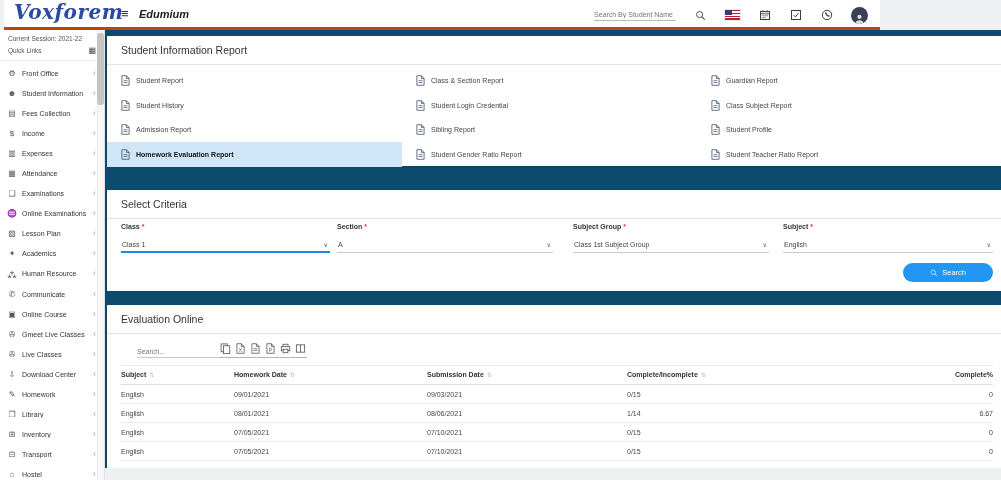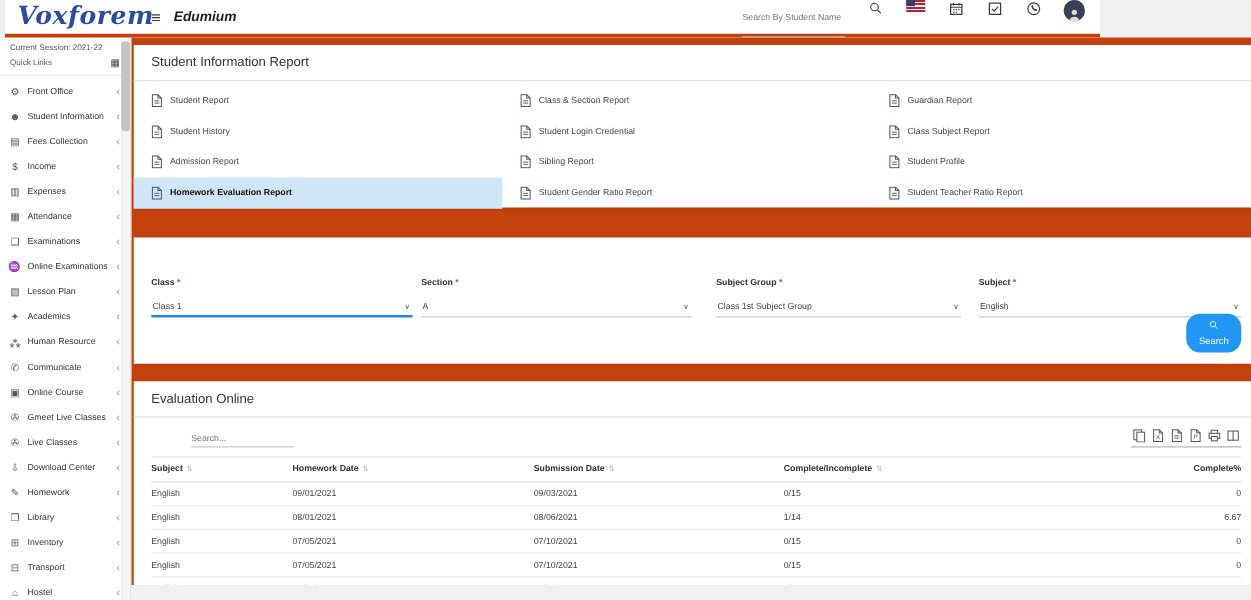--- a/index.html
+++ b/index.html
@@ -3,42 +3,42 @@
 <meta charset="utf-8">
 <style>
   * { box-sizing: border-box; margin: 0; padding: 0; }
   html,body { width:1001px; height:480px; overflow:hidden; font-family:"Liberation Sans",sans-serif; background:#eef0f1; }
 
   
   .header { position:fixed; top:0; left:4px; width:876px; height:30px; background:#fff; border-bottom:3px solid #c2410c; z-index:20; }
   .logo { position:absolute; left:10px; top:0px; font-family:"DejaVu Serif",serif; font-style:italic; font-weight:bold; font-size:20px; color:#2b4aa0; letter-spacing:.5px; }
   .burger { position:absolute; left:117px; top:6px; font-size:13px; font-weight:bold; color:#333; cursor:pointer; }
   .apptitle { position:absolute; left:135px; top:8px; font-size:11px; font-weight:bold; color:#1d1d1d;font-style:italic; }
-  .h-right { position:absolute; right:12px; top:0; height:30px; display:flex; gap:18px; }
+  .h-right { position:absolute; right:12px; top:0; height:30px; display:flex; align-items:center; gap:18px; }
   .h-search { border:none; border-bottom:1px solid #b9b9b9; width:82px; font-size:7px; padding:2px 0; outline:none; color:#333; background:transparent; font-family:"Liberation Sans",sans-serif; }
   .h-ic { width:13px; height:13px; color:#3d3d3d; display:inline-flex; align-items:center; justify-content:center; cursor:pointer; }
   .flag { position:relative; width:15px; height:10px; background:repeating-linear-gradient(180deg,#b22234 0 1.4px,#fff 1.4px 2.8px); box-shadow:0 0 0 .5px #ccc; cursor:pointer; }
   .flag::after { content:""; position:absolute; left:0; top:0; width:7px; height:5px; background:#3c3b6e; }
   .avatar { width:17px; height:17px; border-radius:50%; background:#3a3f55; display:flex; align-items:flex-end; justify-content:center; overflow:hidden; cursor:pointer; }
 
   
   .sidebar { position:fixed; top:30px; left:0; width:105px; height:450px; background:#fff; border-right:1px solid #e2e2e2; z-index:10; }
   .session { font-size:6.5px; color:#555; padding:5px 8px 2px; white-space:nowrap; }
   .quicklinks { display:flex; justify-content:space-between; align-items:center; font-size:6.5px; color:#555; padding:2px 8px 5px; border-bottom:1px solid #e8e8e8; }
   .ql-grid { font-size:8px; color:#444; cursor:pointer; }
   .menu { list-style:none; margin-top:2px; }
   .menu li { display:flex; align-items:center; height:20.1px; padding:0 8px 0 7px; cursor:pointer; }
   .s-ic { flex:0 0 10px; font-size:8px; color:#555; margin-right:5px; text-align:center; }
   .s-lb { flex:1; font-size:7px; color:#333; white-space:nowrap; overflow:hidden; }
   .s-ch { font-size:9px; color:#9a9a9a; line-height:1; }
   .sb-track { position:absolute; right:0; top:0; width:7px; height:450px; background:#f6f6f6; border-left:1px solid #ececec; }
   .sb-thumb { position:absolute; right:0; top:3px; width:7px; height:72px; background:#c4c4c4; border-radius:3px; cursor:grab; }
 
   
-  .main { position:absolute; left:105px; top:30px; width:896px; height:438px; background:#c2410c; overflow:hidden; }
+  .main { position:absolute; left:105px; top:30px; width:896px; height:438px; background:#0c4a6e; overflow:hidden; }
   .card { background:#fff; margin-left:2px; box-shadow:0 1px 2px rgba(0,0,0,.07); }
   .card-title { font-size:10.5px; color:#333; padding:8px 14px 8px; border-bottom:1px solid #e3e3e3; }
 
   .card1 { margin-top:6px; height:130px; }
   .rgrid { display:grid; grid-template-columns:295px 295px auto; padding-top:3px; }
   .rcol { display:flex; flex-direction:column; }
   .r-item { display:flex; align-items:center; height:24.7px; padding-left:14px; font-size:7px; color:#444; cursor:pointer; }
   .r-item.active { background:#cfe6f9; font-weight:bold; color:#111; }
   .r-ic { display:inline-flex; width:9px; height:11px; margin-right:6px; color:#44546a; flex:0 0 9px; }
 
@@ -46,25 +46,25 @@
   .field { position:absolute; top:33px; }
   .f1 { left:14px;  width:209px; }
   .f2 { left:230px; width:216px; }
   .f3 { left:466px; width:196px; }
   .f4 { left:676px; width:210px; }
   .f-label { font-size:7px; font-weight:bold; color:#333; margin-bottom:9px; }
   .req { color:#d03c3c; margin-left:2px; }
   .f-select { display:flex; justify-content:space-between; align-items:center; font-size:7px; color:#444; border-bottom:1px solid #c9c9c9; padding:2px 2px 4px 1px; cursor:pointer; }
   .f-select.focused { border-bottom:2px solid #1e88e5; padding-bottom:3px; }
   .chev { color:#555; font-size:6px; }
-  .search-btn { position:absolute; right:8px; bottom:9px; background:#2196f3; color:#fff; border:none; border-radius:11px; font-size:7.5px; padding:5px 10px; display:flex; align-items:center; gap:4px; cursor:pointer; font-family:"Liberation Sans",sans-serif;flex-direction:column; }
+  .search-btn { position:absolute; right:8px; bottom:9px; background:#2196f3; color:#fff; border:none; border-radius:11px; font-size:7.5px; padding:5px 27px; display:flex; align-items:center; gap:4px; cursor:pointer; font-family:"Liberation Sans",sans-serif; }
   .search-btn .h-ic { width:8px; height:8px; color:#fff; }
 
   .card3 { margin-top:14px; height:210px; }
-  .eval-tools { display:flex; justify-content:space-between; align-items:flex-end; padding:8px 8px 3px 14px;margin-left:32px; }
+  .eval-tools { display:flex; justify-content:flex-start; align-items:flex-end; padding:8px 8px 3px 30px; }
   .t-search { border:none; border-bottom:1px solid #c9c9c9; width:82px; font-size:7px; padding:2px 0; outline:none; color:#333; background:transparent; font-family:"Liberation Sans",sans-serif; }
   .icbar { display:flex; gap:4px; border-bottom:1px solid #b5b5b5; padding:0 1px 3px; }
   .tb { width:11px; height:12px; background:none; border:none; padding:0; color:#555; cursor:pointer; display:inline-flex; align-items:center; justify-content:center; }
   table { border-collapse:collapse; margin:4px 8px 0 14px; width:872px; table-layout:fixed; }
   th { font-size:7px; text-align:left; color:#333; font-weight:bold; padding:5px 0 6px; border-top:1px solid #e9e9e9; border-bottom:1px solid #dcdcdc; cursor:pointer; }
   th .sort { color:#b9b9b9; font-size:6px; margin-left:3px; font-weight:normal; }
   td { font-size:7px; color:#444; padding:5.5px 0; border-bottom:1px solid #ececec; }
   th.num, td.num { text-align:right; }
 </style>
 </head>
@@ -357,20 +357,21 @@
                 <path d="M2.8 6.2h4.4M2.8 8.2h4.4" stroke="currentColor" stroke-width=".8"></path>
               </svg>
             </span>
             <span>Student Teacher Ratio Report</span>
           </div>
         </div>
       </div>
   </div>
 
   <div class="card card2">
+    <div class="card-title">Select Criteria</div>
     <div id="fields">
         <div class="field f1">
           <div class="f-label">Class<span class="req">*</span></div>
           <div class="f-select focused">
             <span>Class 1</span>
             <span class="chev">∨</span>
           </div>
         </div>
         <div class="field f2">
           <div class="f-label">Section<span class="req">*</span></div>

